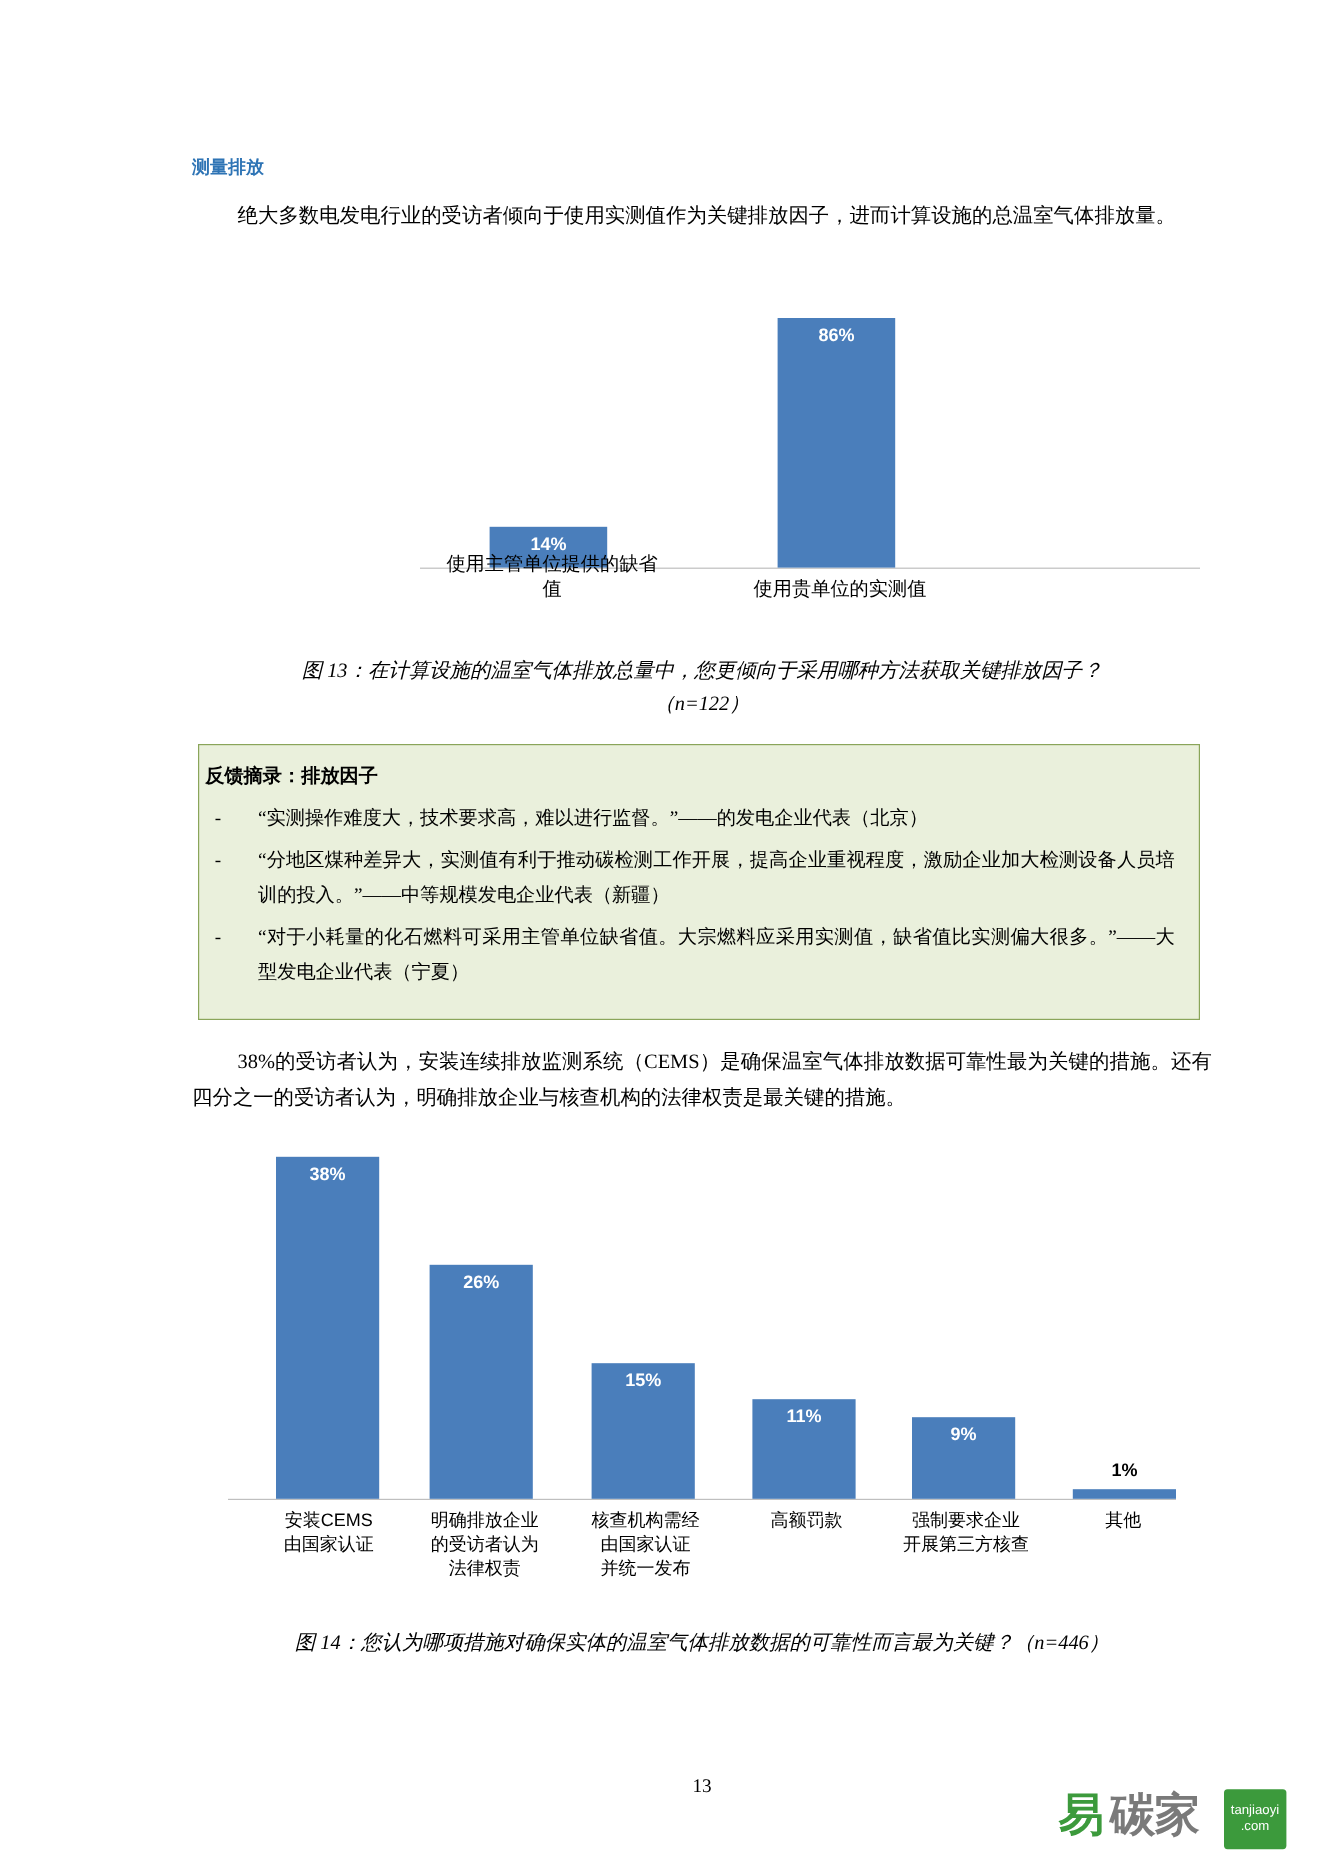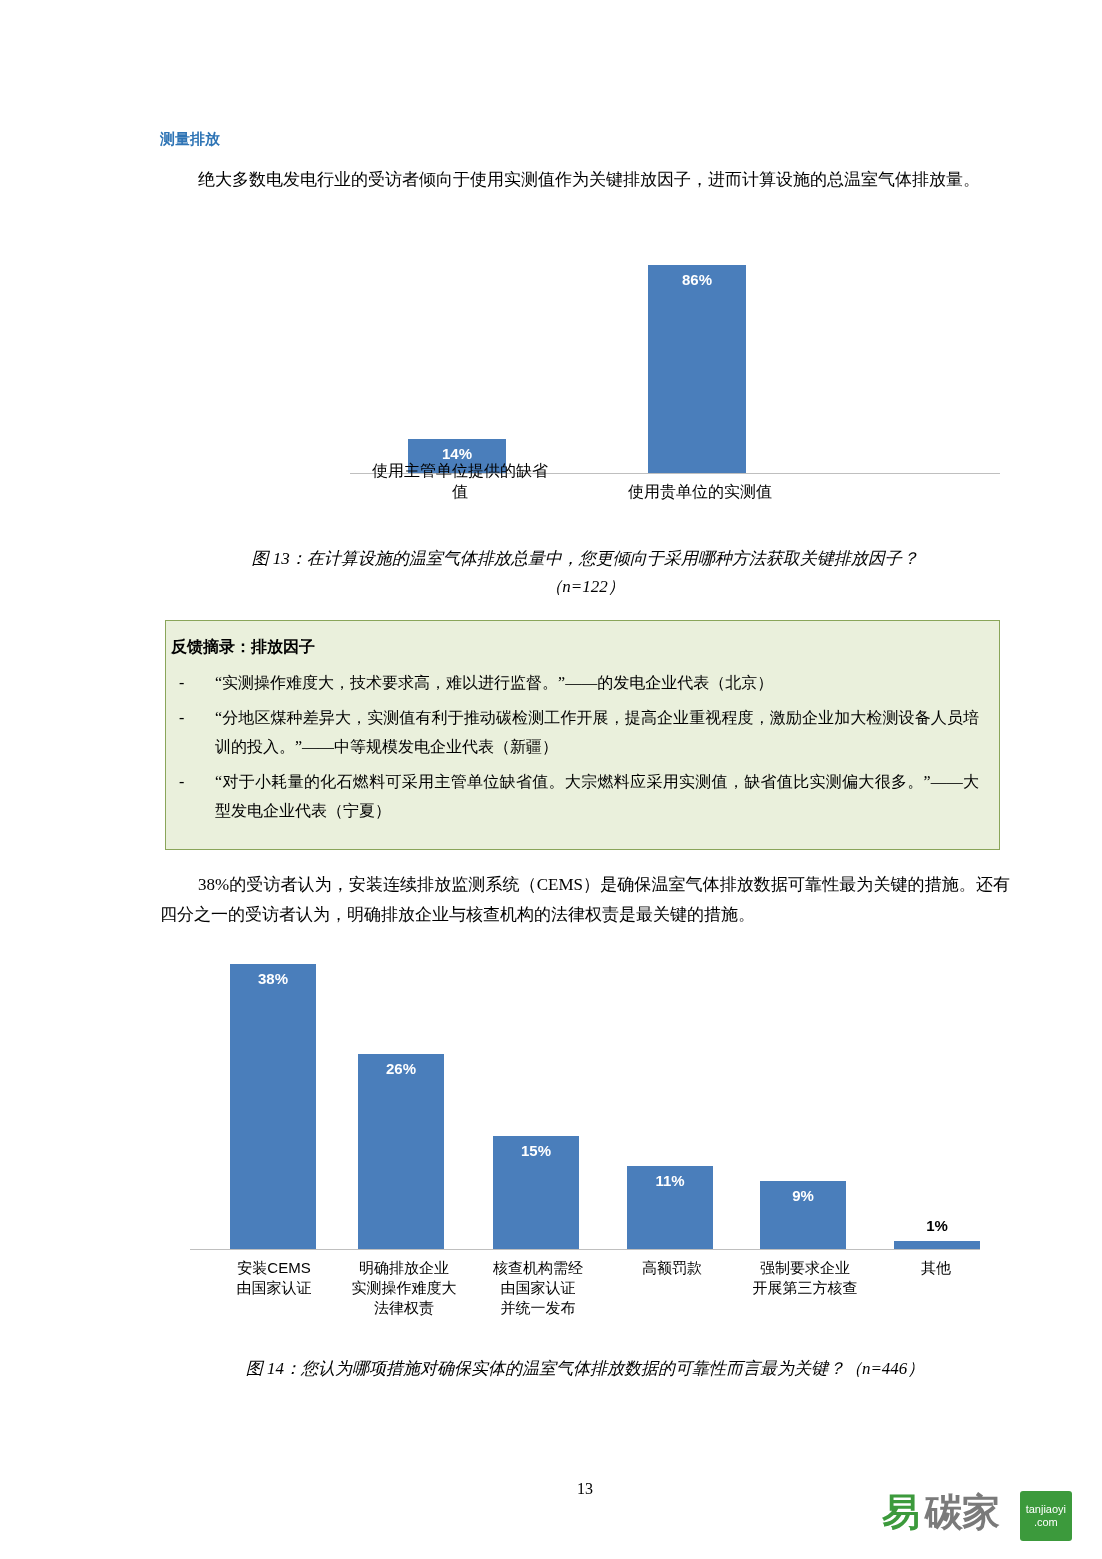--- a/index.html
+++ b/index.html
@@ -246,21 +246,21 @@
           <span class="bar-label outside">1%</span>
         </div>
       </div>
       <div class="cat-labels" style="bottom:0; height:76px; width:790px;">
         <div class="cat" style="left:20px; width:128px; top:4px;">
           <div>安装CEMS</div>
           <div>由国家认证</div>
         </div>
         <div class="cat" style="left:150px; width:128px; top:4px;">
           <div>明确排放企业</div>
-          <div>实测操作难度大</div>
+          <div>的受访者认为</div>
           <div>法律权责</div>
         </div>
         <div class="cat" style="left:284px; width:128px; top:4px;">
           <div>核查机构需经</div>
           <div>由国家认证</div>
           <div>并统一发布</div>
         </div>
         <div class="cat" style="left:418px; width:128px; top:4px;text-align:center;">
           <div>高额罚款</div>
         </div>

